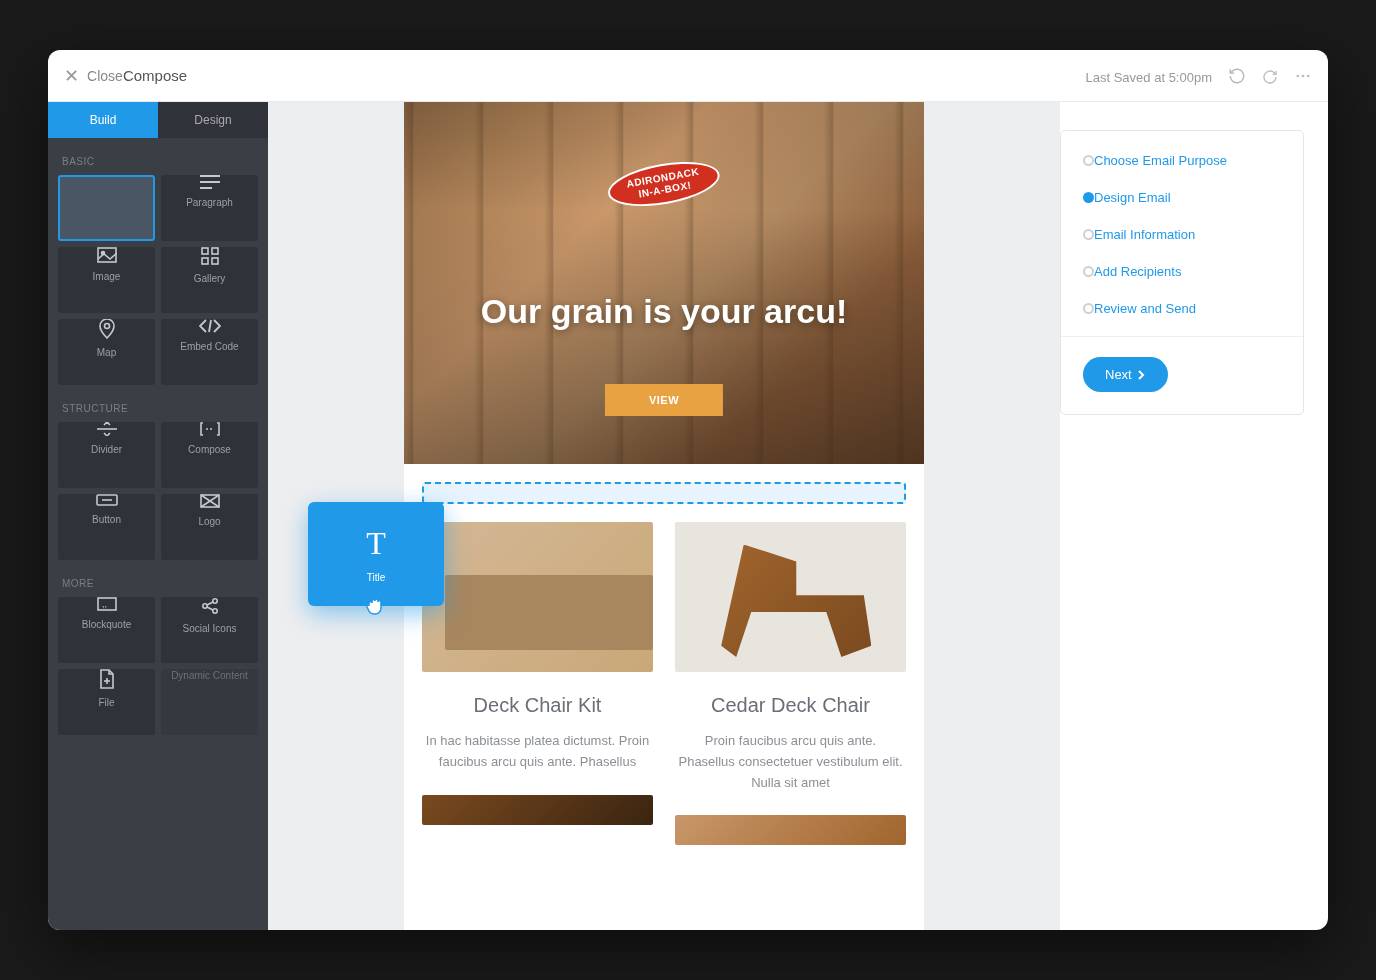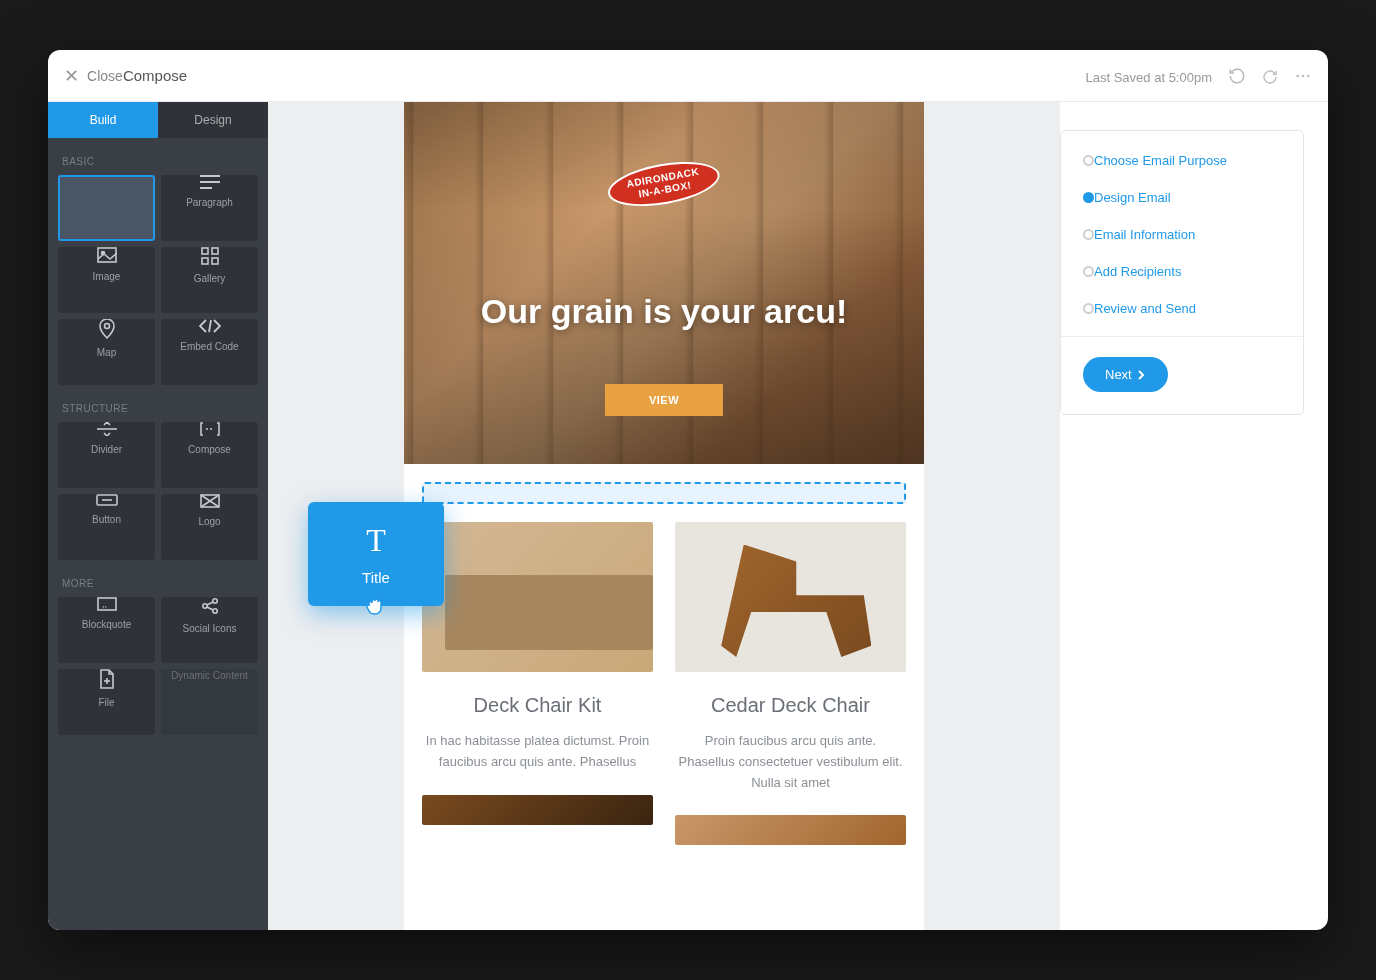--- a/index.html
+++ b/index.html
@@ -121,21 +121,21 @@
 .product-img.strip1 { background: linear-gradient(135deg, #7a4a1f, #3a2410); margin-top: 22px; height: 30px; }
 .product-img.strip2 { background: linear-gradient(135deg, #c9976a, #a0652d); margin-top: 22px; height: 30px; }
 .dragging-block {
   position: absolute; top: 400px; left: 40px;
   width: 136px; height: 104px; background: #1f99e8; border-radius: 6px;
   display: flex; flex-direction: column; align-items: center; justify-content: center;
   color: #fff; gap: 10px; box-shadow: 0 8px 24px rgba(31,153,232,0.5);
   z-index: 50;
 }
 .dragging-block .big-T { font-family: Georgia, serif; font-size: 32px; }
-.dragging-block .lbl { font-size: 15px; }
+.dragging-block .lbl { font-size: 10px; }
 .grab-cursor {
   position: absolute; bottom: -12px; left: 50%; transform: translateX(-50%);
   width: 26px; height: 26px;
 }
 .steps-panel {
   width: 244px; margin: 28px 24px 0 0; background: #fff; border: 1px solid #e5e5e5;
   border-radius: 5px; padding: 22px 0 22px 0; flex-shrink: 0; align-self: flex-start;
 }
 .step-list { list-style: none; padding: 0 22px 20px 22px; border-bottom: 1px solid #eee; }
 .step-item { display: flex; align-items: center; margin-bottom: 22px; cursor: pointer; position: relative; }

